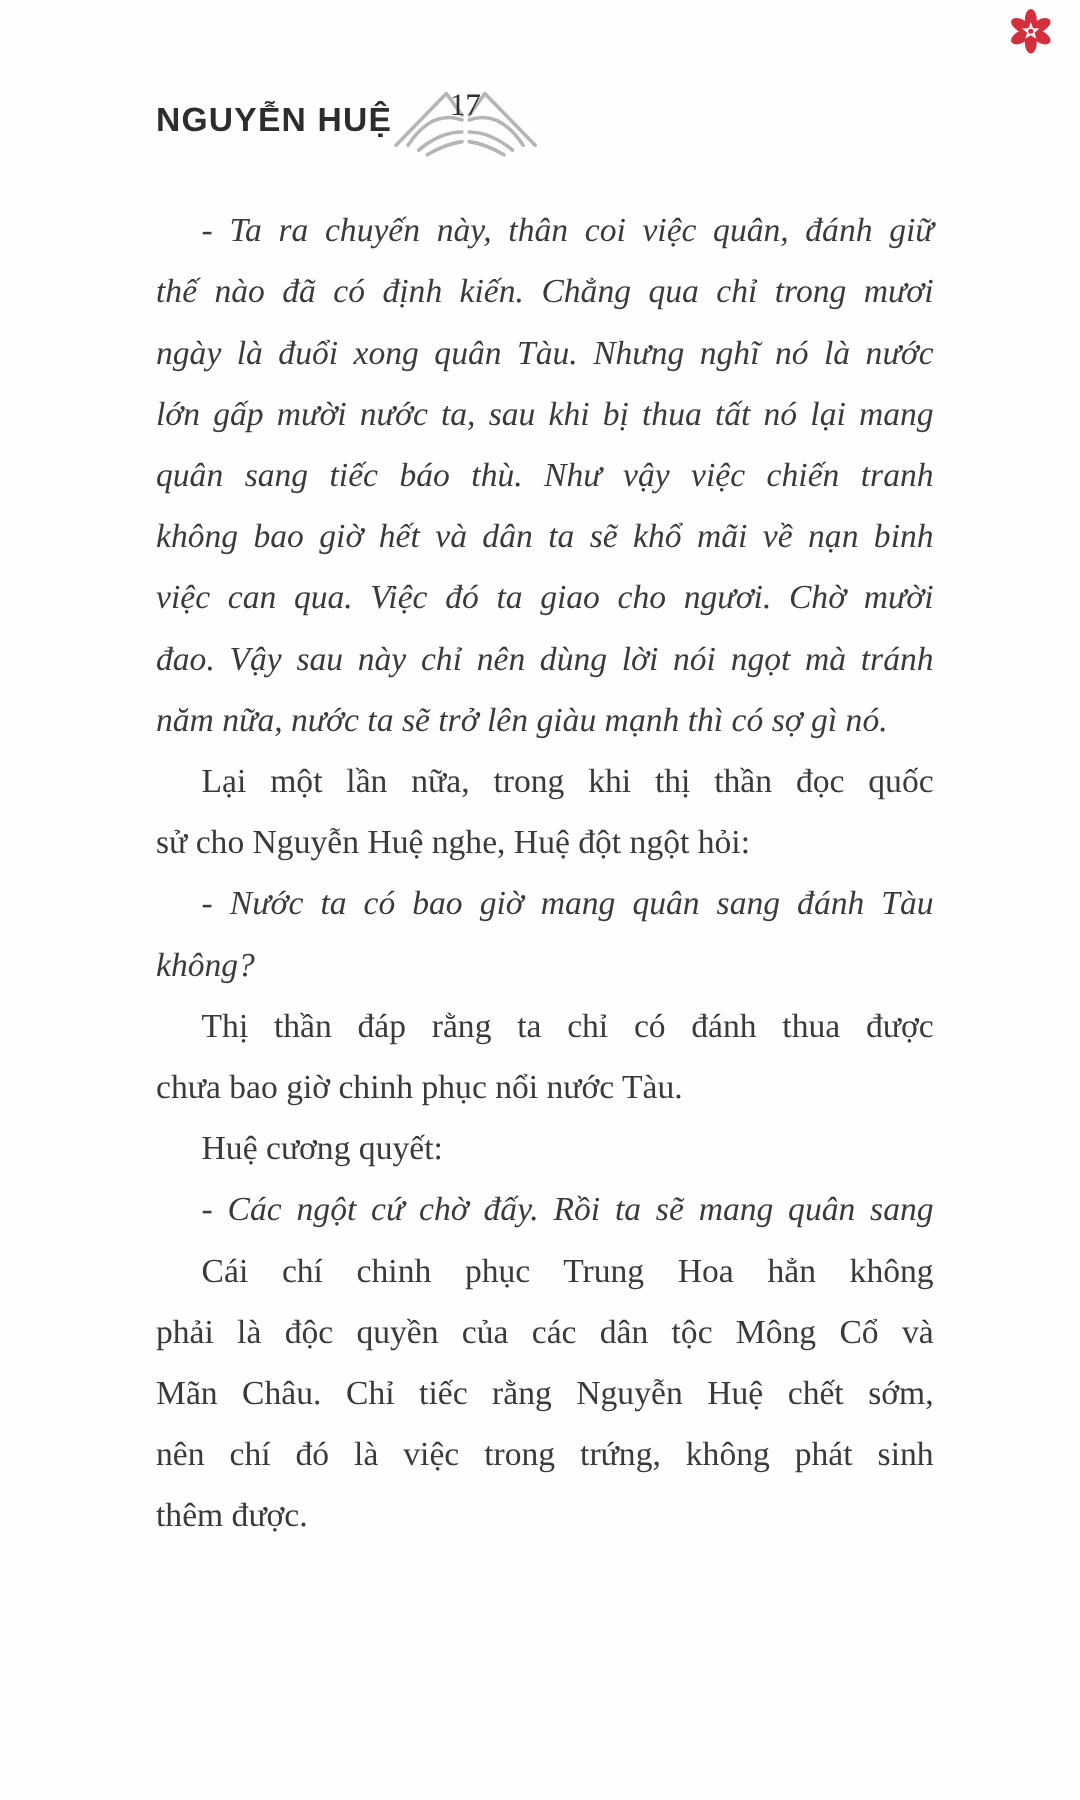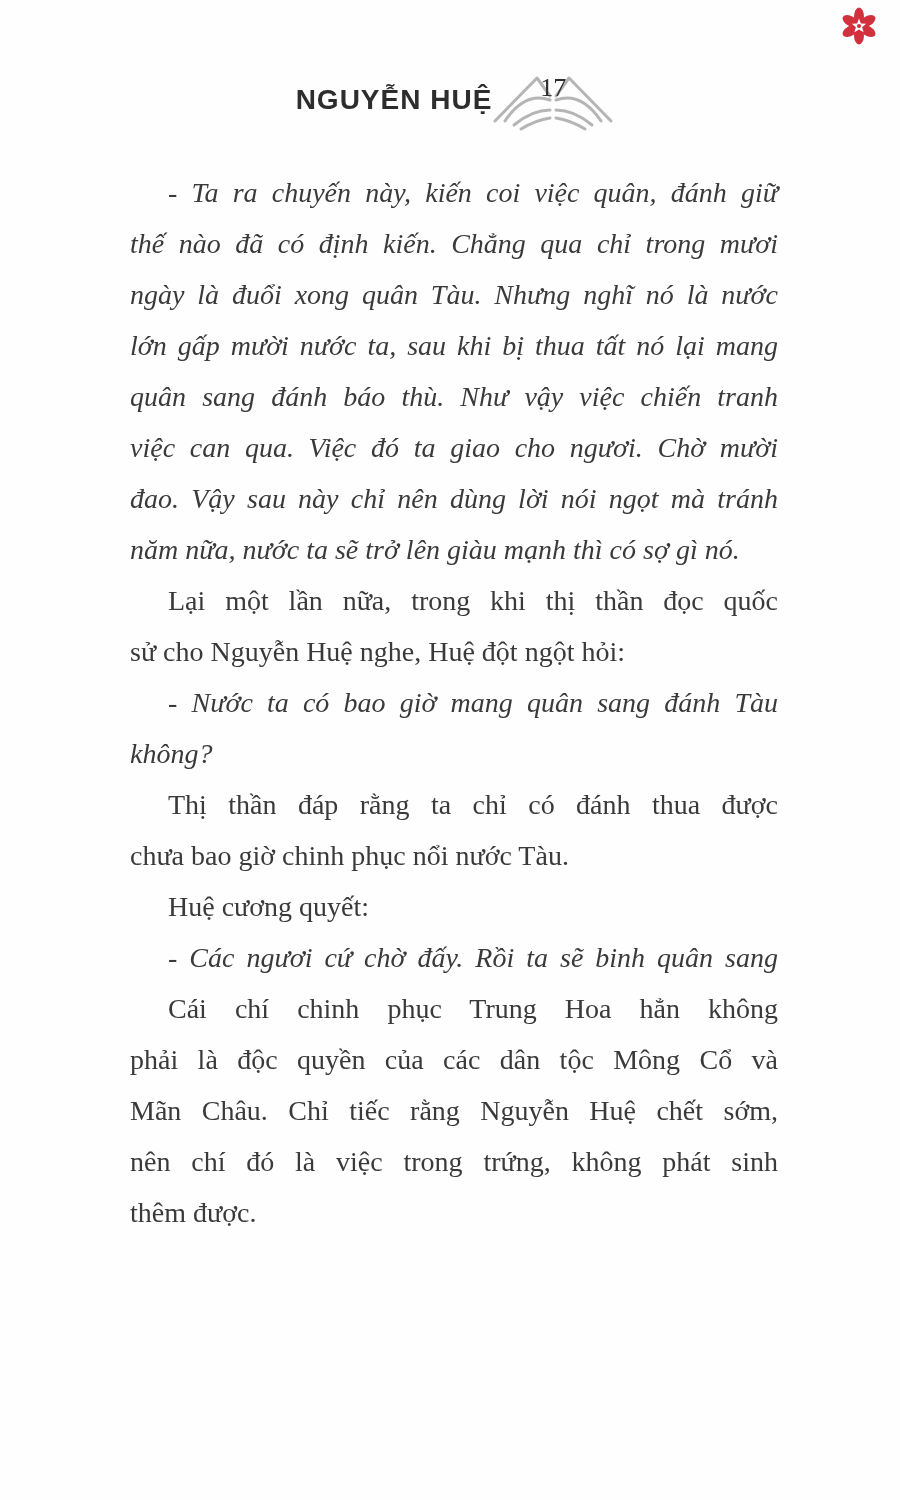--- a/index.html
+++ b/index.html
@@ -17,21 +17,21 @@
     position: absolute;
     top: 7px; right: 23px;
     width: 36px; height: 38px;
   }
 
   
   .header {
     position: absolute;
     top: 74px; left: 130px; width: 650px; height: 58px;
     display: flex;
-    justify-content: center;
+    justify-content: flex-start;
     align-items: center;
   }
   .header-title {
     font-family: "Liberation Sans", "DejaVu Sans", sans-serif;
     font-weight: bold;
     font-size: 28px;
     letter-spacing: 1px;
     color: #2d2d2d;
     white-space: nowrap;
     padding-bottom: 6px;
@@ -99,25 +99,26 @@
       <path d="M100 51 Q82 36 64 36"></path>
       <path d="M93 55 Q78 46 64 44"></path>
     </svg>
     <span class="book-num">17</span>
   </div>
 </div>
 
 <div class="page-text">
 
   <div class="paragraph it">
-    <div class="ln indent">- Ta ra chuyến này, kiến coi việc quân, đánh giữ</div>
+    <div class="ln indent">- Ta ra chuyến này, thân coi việc quân, đánh giữ</div>
     <div class="ln">thế nào đã có định kiến. Chẳng qua chỉ trong mươi</div>
     <div class="ln">ngày là đuổi xong quân Tàu. Nhưng nghĩ nó là nước</div>
     <div class="ln">lớn gấp mười nước ta, sau khi bị thua tất nó lại mang</div>
-    <div class="ln">quân sang đánh báo thù. Như vậy việc chiến tranh</div>
+    <div class="ln">quân sang tiếc báo thù. Như vậy việc chiến tranh</div>
+    <div class="ln">không bao giờ hết và dân ta sẽ khổ mãi về nạn binh</div>
     <div class="ln">việc can qua. Việc đó ta giao cho ngươi. Chờ mười</div>
     <div class="ln">đao. Vậy sau này chỉ nên dùng lời nói ngọt mà tránh</div>
     <div class="ln last">năm nữa, nước ta sẽ trở lên giàu mạnh thì có sợ gì nó.</div>
   </div>
 
   <div class="paragraph">
     <div class="ln indent">Lại một lần nữa, trong khi thị thần đọc quốc</div>
     <div class="ln last">sử cho Nguyễn Huệ nghe, Huệ đột ngột hỏi:</div>
   </div>
 
@@ -129,21 +130,21 @@
   <div class="paragraph">
     <div class="ln indent">Thị thần đáp rằng ta chỉ có đánh thua được</div>
     <div class="ln last">chưa bao giờ chinh phục nổi nước Tàu.</div>
   </div>
 
   <div class="paragraph">
     <div class="ln indent last">Huệ cương quyết:</div>
   </div>
 
   <div class="paragraph it">
-    <div class="ln indent">- Các ngươi cứ chờ đấy. Rồi ta sẽ binh quân sang</div>
+    <div class="ln indent">- Các ngột cứ chờ đấy. Rồi ta sẽ mang quân sang</div>
   </div>
 
   <div class="paragraph">
     <div class="ln indent">Cái chí chinh phục Trung Hoa hẳn không</div>
     <div class="ln">phải là độc quyền của các dân tộc Mông Cổ và</div>
     <div class="ln">Mãn Châu. Chỉ tiếc rằng Nguyễn Huệ chết sớm,</div>
     <div class="ln">nên chí đó là việc trong trứng, không phát sinh</div>
     <div class="ln last">thêm được.</div>
   </div>
 

